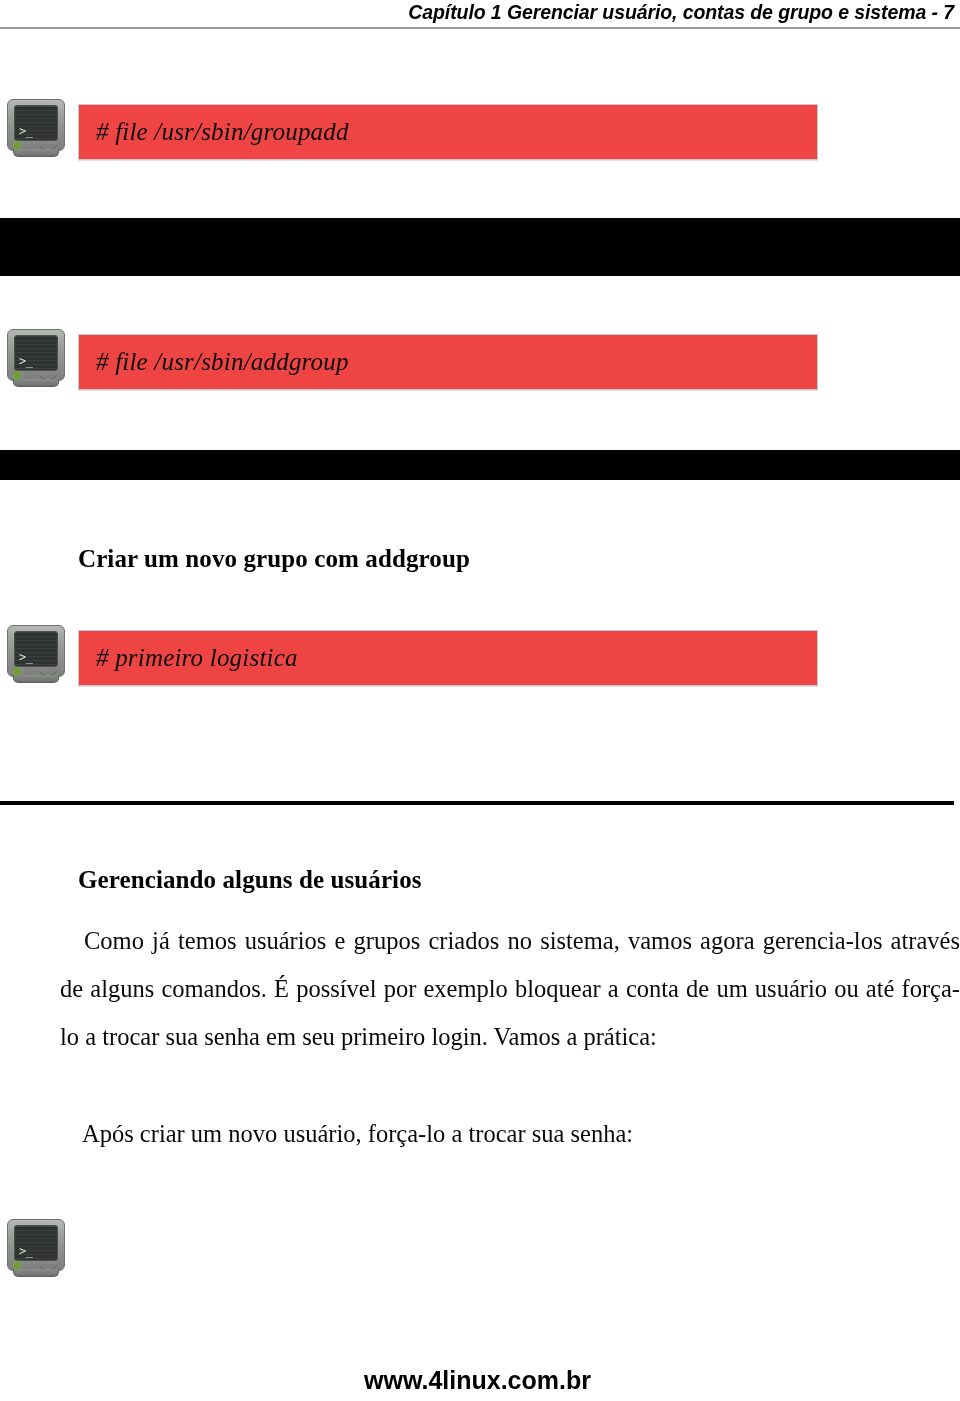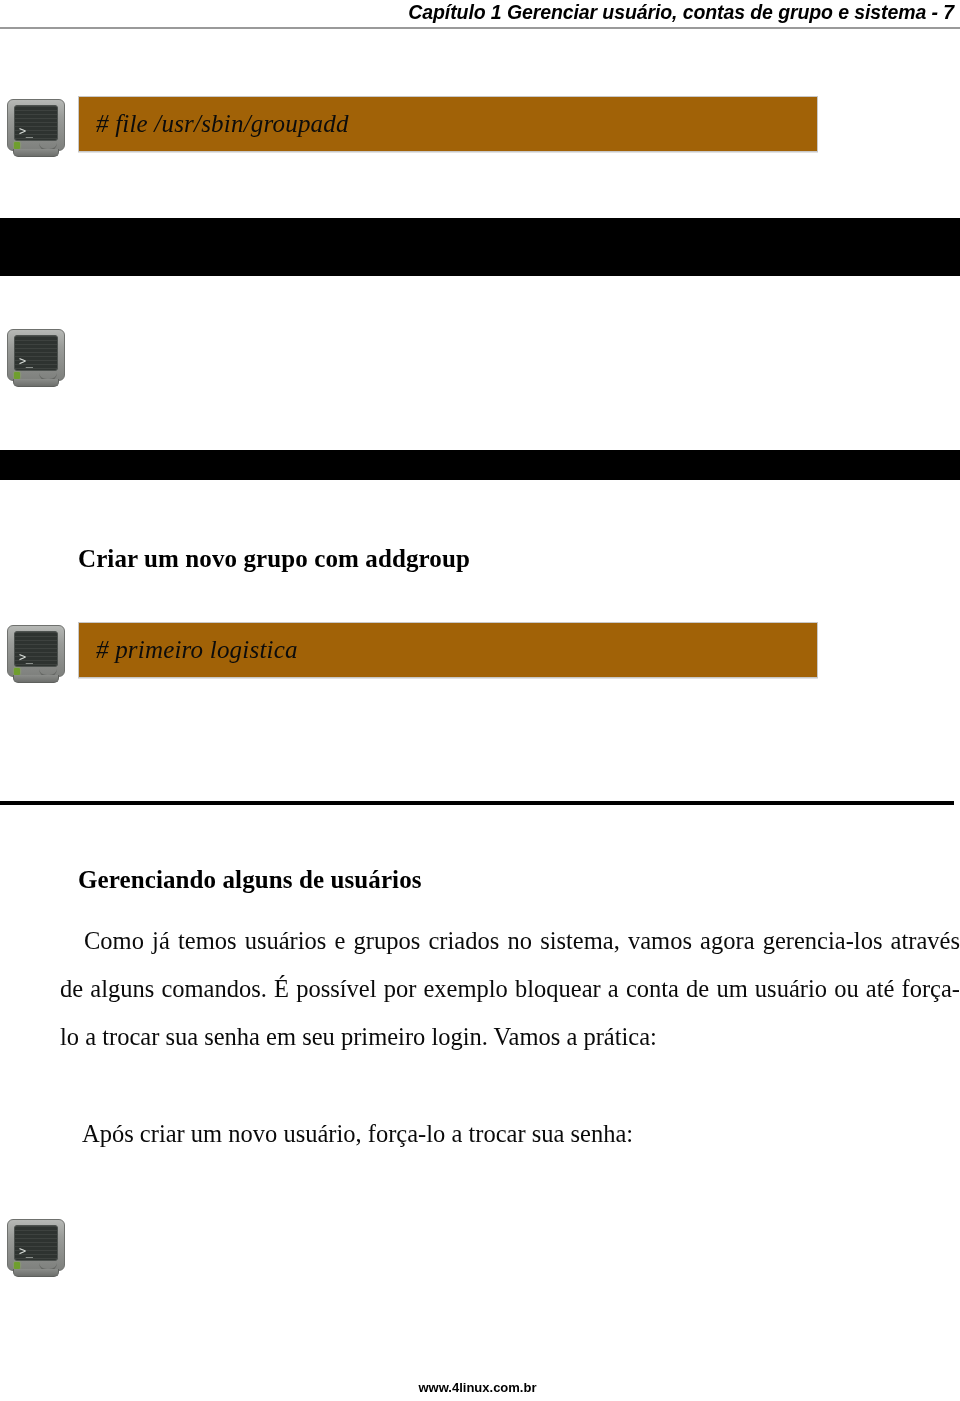--- a/index.html
+++ b/index.html
@@ -57,25 +57,25 @@
   .term-icon {
     position: absolute;
     left: 5px;
     top: 3px;
     width: 64px;
     height: 62px;
   }
   .cmd-box {
     position: absolute;
     left: 78px;
-    top: 0;
+    top: 8px;
     width: 740px;
     height: 56px;
     border: 1px solid #c8c8c8;
-    background: #a16207;
+    background: #ef4444;
     box-sizing: border-box;
     box-shadow: 0 1px 0 #e2e2e2;
   }
   .cmd-text {
     position: absolute;
     left: 17px;
     top: 50%;
     transform: translateY(-50%);
     font-family: "Liberation Serif", serif;
     font-style: italic;
@@ -203,21 +203,21 @@
 
   
   .footer {
     position: absolute;
     left: 0;
     bottom: 6px;
     width: 955px;
     text-align: center;
     font-family: "Liberation Sans", sans-serif;
     font-weight: bold;
-    font-size: 13px;
+    font-size: 25px;
     color: #000000;
   }
 </style>
 </head>
 <body>
 
 <div class="page-header">
   <div class="htext">Capítulo 1 Gerenciar usuário, contas de grupo e sistema  - 7</div>
 </div>
 <div class="header-rule"></div>
@@ -249,20 +249,23 @@
     <div class="ti-outer">
       <div class="ti-screen">
         <div class="ti-scan"></div>
         <div class="ti-prompt">&gt;_</div>
       </div>
       <div class="ti-led"></div>
       <div class="ti-cable"></div>
     </div>
     <div class="ti-base"></div>
   </div>
+  <div class="cmd-box">
+    <div class="cmd-text"># file /usr/sbin/addgroup</div>
+  </div>
 </div>
 
 <div class="out-block" style="top:450px; width:960px; height:30px;">
   
 </div>
 
 <div class="sec-head" style="top:545px;">Criar um novo grupo com addgroup</div>
 
 <div class="cmd-row" style="top:622px;">
   <div class="term-icon">

